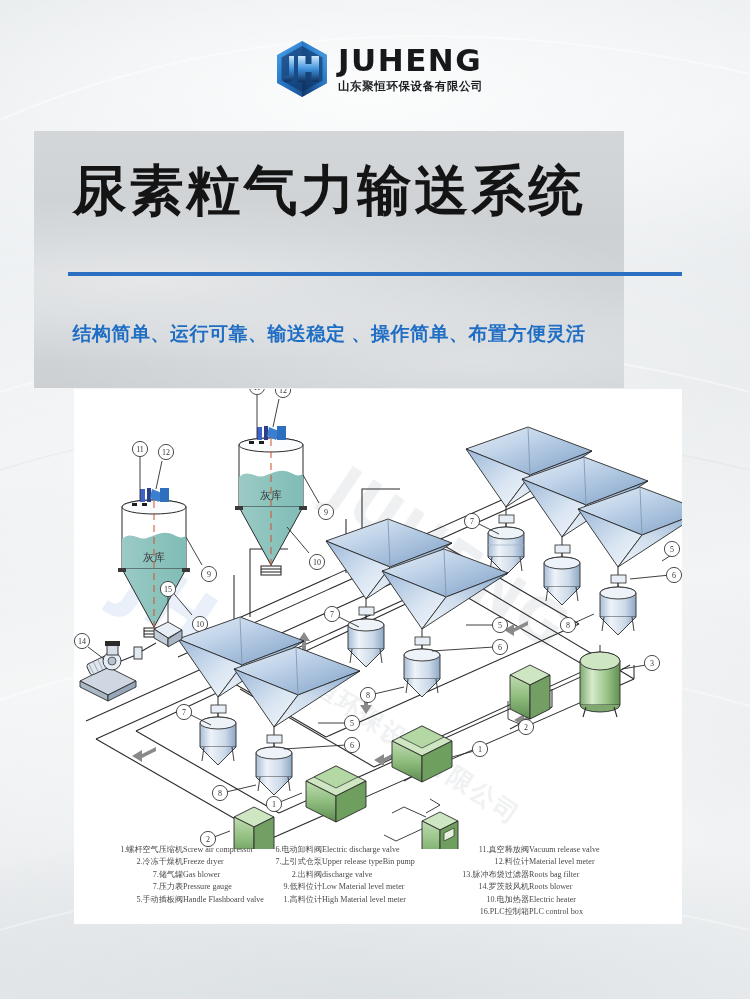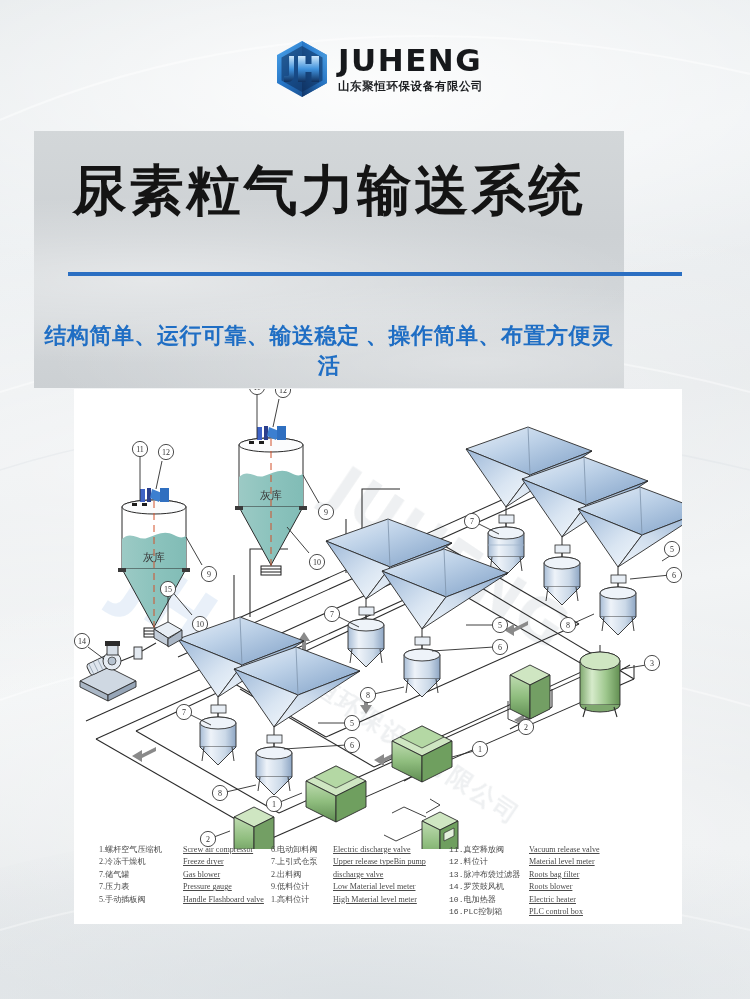--- a/index.html
+++ b/index.html
@@ -51,46 +51,46 @@
       radial-gradient(ellipse 600px 110px at 75% 90%,rgba(255,255,255,.33),rgba(255,255,255,0) 72%);
   }
   #main-title{
     position:absolute;left:0;right:0;top:24px;text-align:center;
     font-size:54px;font-weight:bold;color:#141414;letter-spacing:3px;
     font-family:"DejaVu Sans",sans-serif;
   }
   #title-rule{position:absolute;left:34px;top:141px;width:614px;height:4px;background:#2b6fc2;}
   #subtitle{
     position:absolute;left:0;right:0;top:190px;text-align:center;
-    font-size:22px;font-weight:bold;color:#1f6ec4;letter-spacing:.5px;
+    font-size:19px;font-weight:bold;color:#1f6ec4;letter-spacing:.5px;
   }
 
   
   #diagram-card{
     position:absolute;left:74px;top:389px;width:608px;height:535px;
     background:#ffffff;overflow:hidden;
   }
   #diagram-svg{position:absolute;left:0;top:0;width:608px;height:460px;}
 
   
   #legend{
     position:absolute;left:0;top:455px;width:608px;height:80px;
     font-family:"Liberation Serif","DejaVu Serif",serif;
     color:#4a4a4a;font-size:8.1px;
   }
   .legend-col{position:absolute;top:0;}
   .lcol-a{left:25px;width:190px;}
-  .lcol-b{left:197px;width:180px;}
+  .lcol-b{left:186px;width:180px;}
   .lcol-c{left:375px;width:225px;}
   .legend-row{height:12.4px;line-height:12.4px;white-space:nowrap;position:relative;}
-  .legend-cn{display:inline-block;}
-  .legend-en{display:inline-block;text-decoration:underline;}
+  .legend-cn{display:inline-block;text-align:right;}
+  .legend-en{display:inline-block;}
   .lcol-a .legend-cn{width:84px;}
   .lcol-b .legend-cn{width:62px;}
-  .lcol-c .legend-cn{width:80px;font-family:Liberation Mono, monospace;}
+  .lcol-c .legend-cn{width:80px;}
 </style>
 </head>
 <body>
 
 <div id="page">
   <div class="swoosh sw1"></div>
   <div class="swoosh sw2"></div>
   <div class="swoosh sw3"></div>
   <div class="swoosh sw4"></div>
   <svg class="curve" style="left:0;top:0;width:750px;height:999px" viewBox="0 0 750 999">

